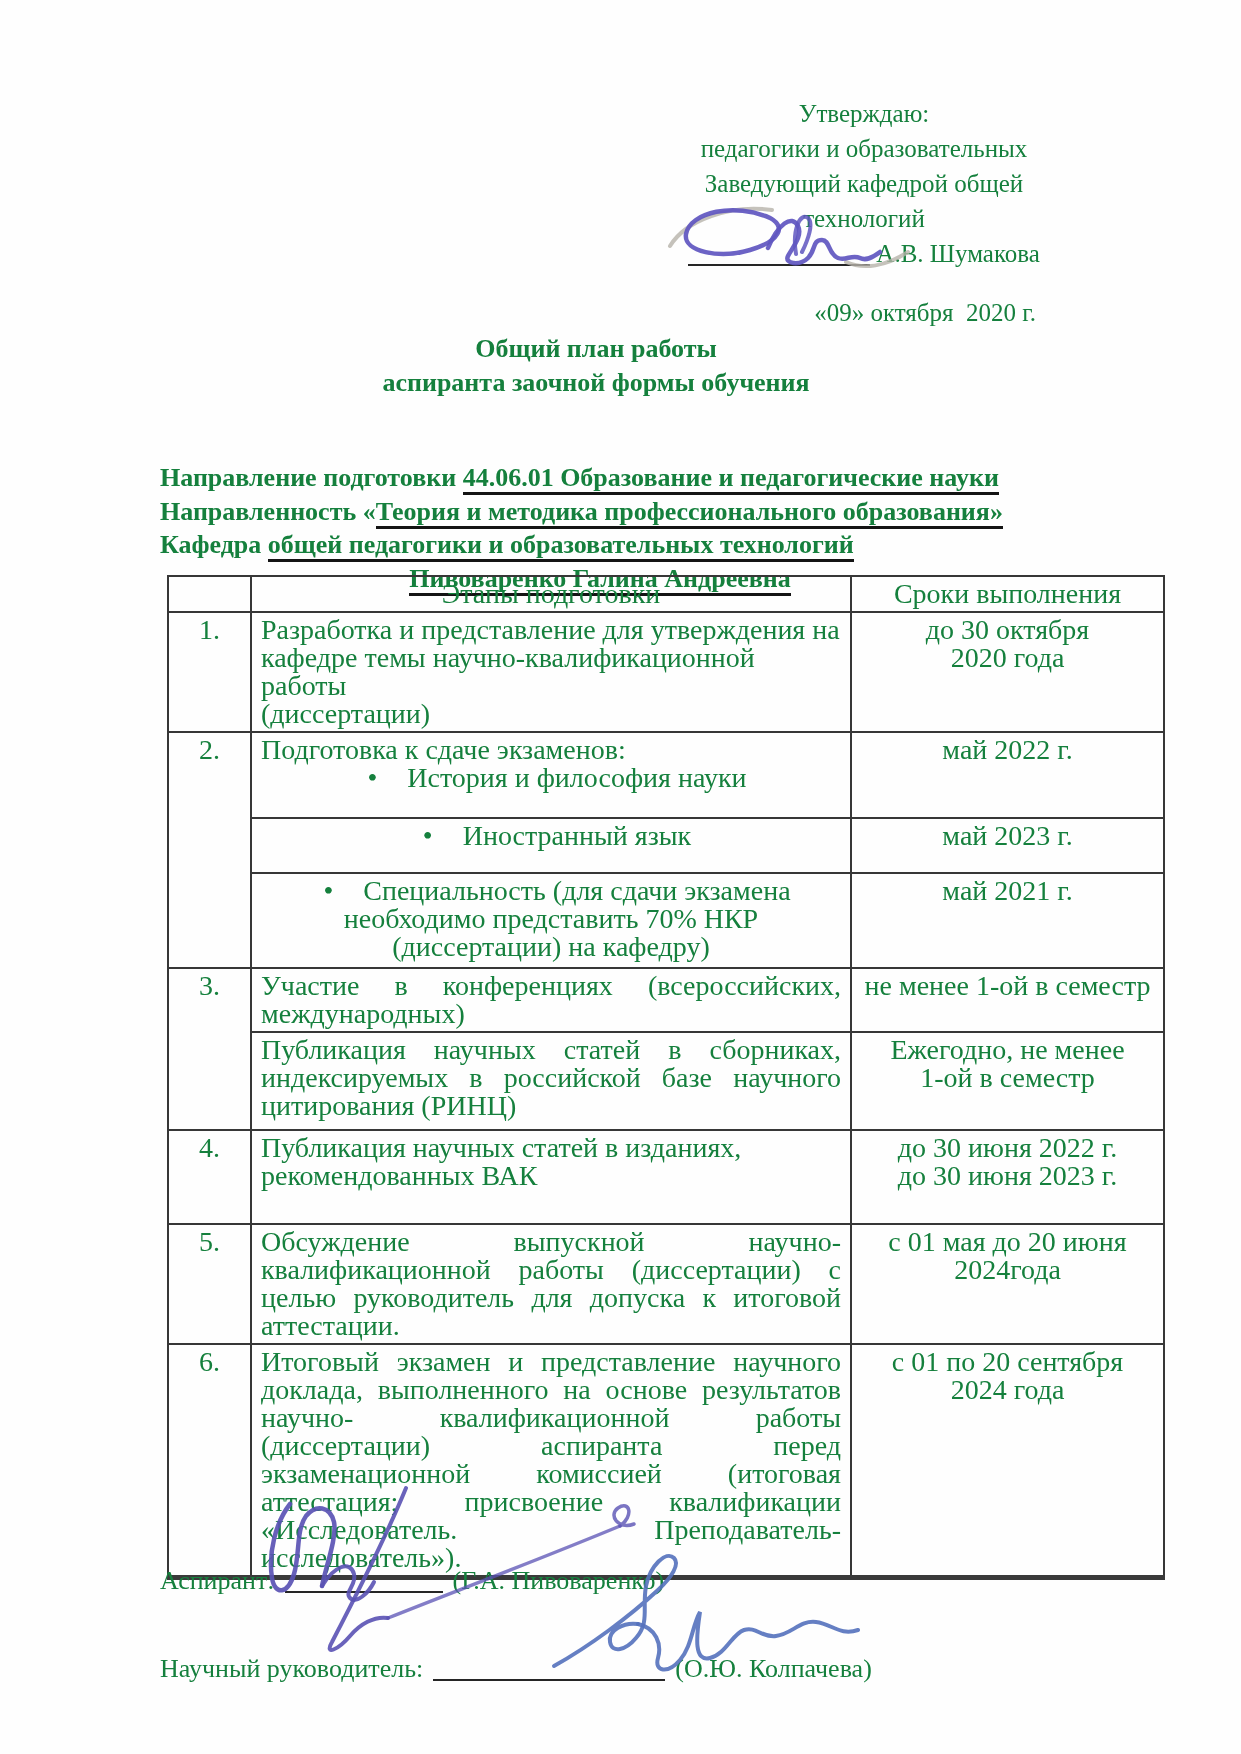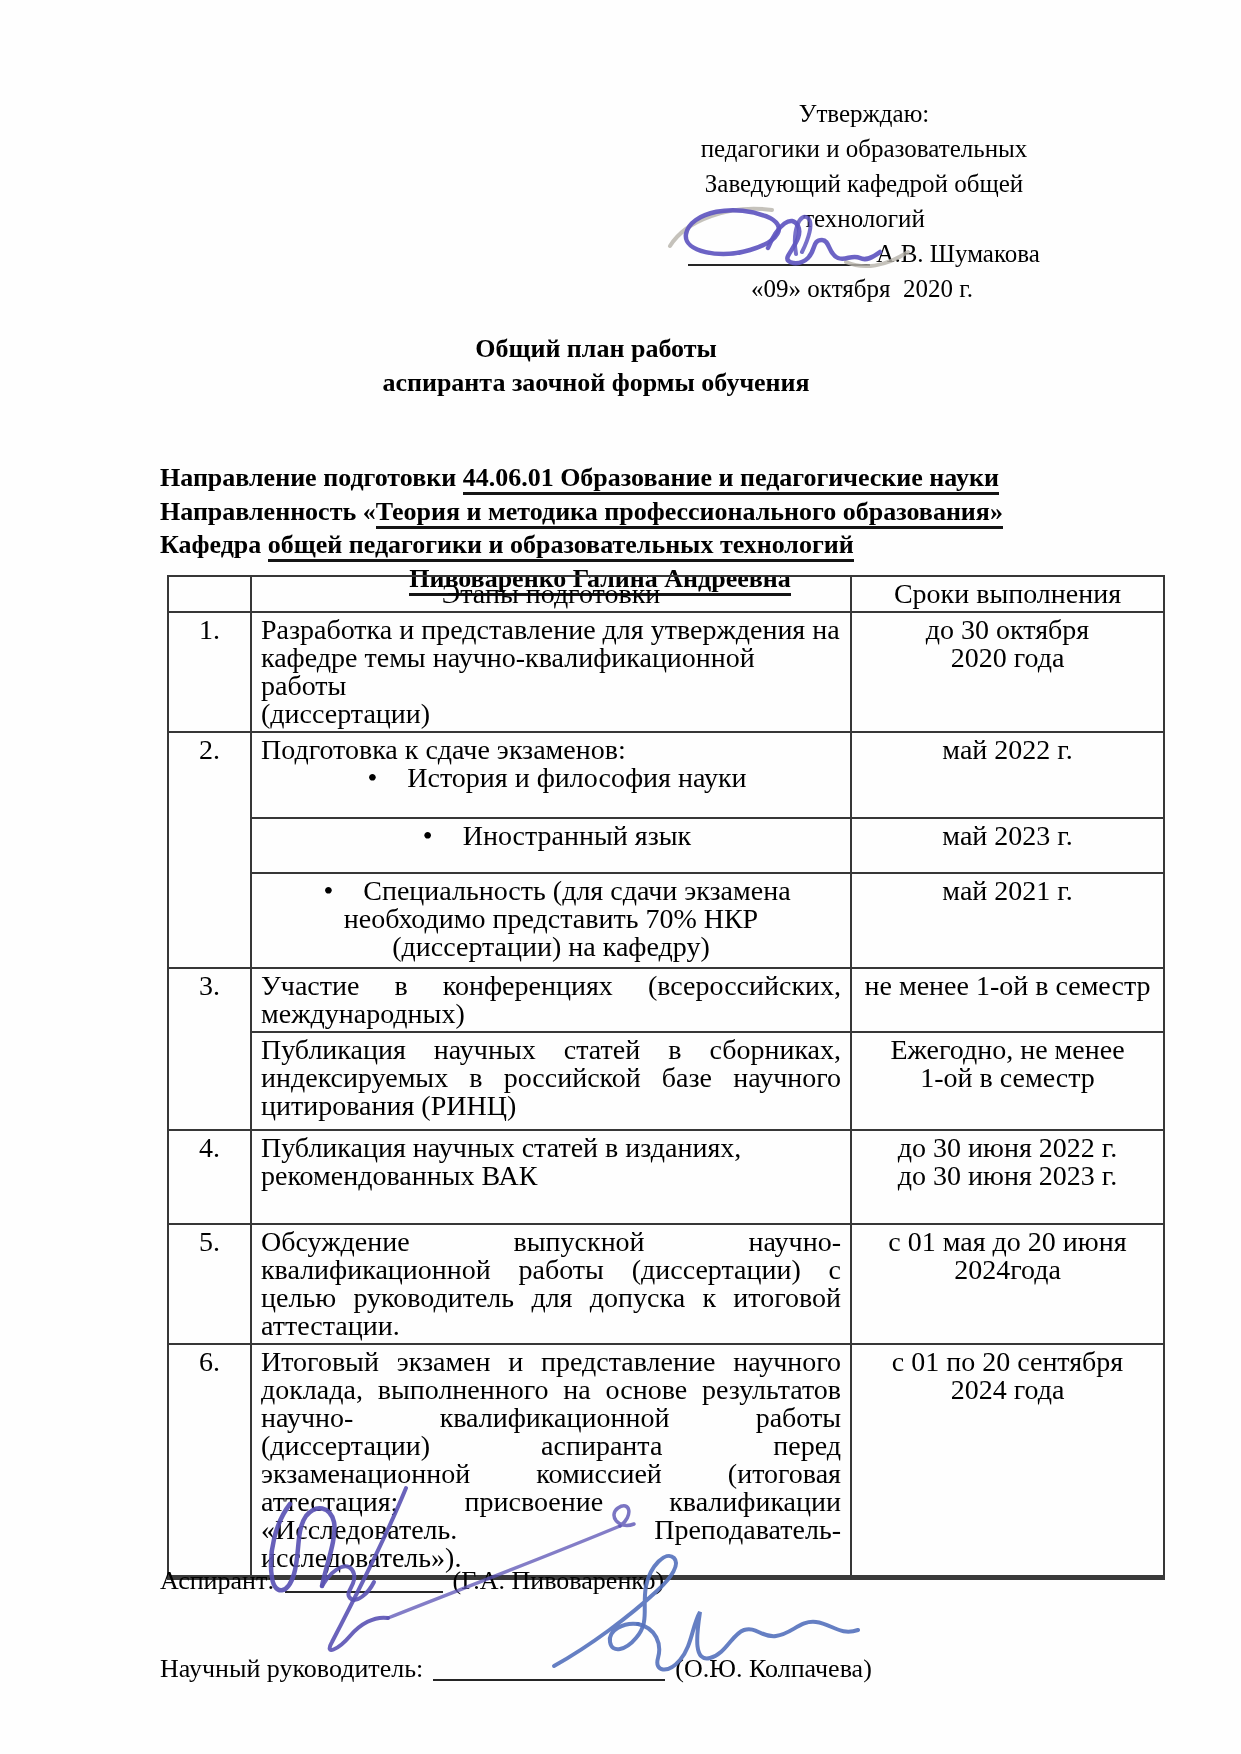--- a/index.html
+++ b/index.html
@@ -1,32 +1,32 @@
 <!DOCTYPE html>
 <html lang="ru"><head>
 <meta charset="utf-8">
 <style>
   * { margin:0; padding:0; box-sizing:border-box; }
   html,body { background:#ffffff; }
   .page {
     position:relative; width:1241px; height:1754px; background:#fefefe;
     font-family:"Liberation Serif","DejaVu Serif",serif;
-    color:#000000; overflow:hidden;
+    color:#15803d; overflow:hidden;
   }
   
   .approval {
     position:absolute; left:688px; top:96px; width:352px;
     font-size:25px; line-height:35px; text-align:center;
   }
   .sig-row { white-space:nowrap; }
   .blank-line {
     display:inline-block; height:20px; vertical-align:-4px;
     border-bottom:2px solid #262626;
   }
-  .approval-date { text-align:center; white-space:pre; padding-right:4px; }
+  .approval-date { text-align:right; white-space:pre; padding-right:4px;margin-top:24px; }
   
   .doc-title {
     position:absolute; left:160px; top:332px; width:872px;
     font-size:26px; font-weight:bold; line-height:34px; text-align:center;
   }
   
   .meta {
     position:absolute; left:160px; top:429px; width:880px;
     font-size:26px; font-weight:bold; line-height:33.5px;margin-top:32px;
   }

